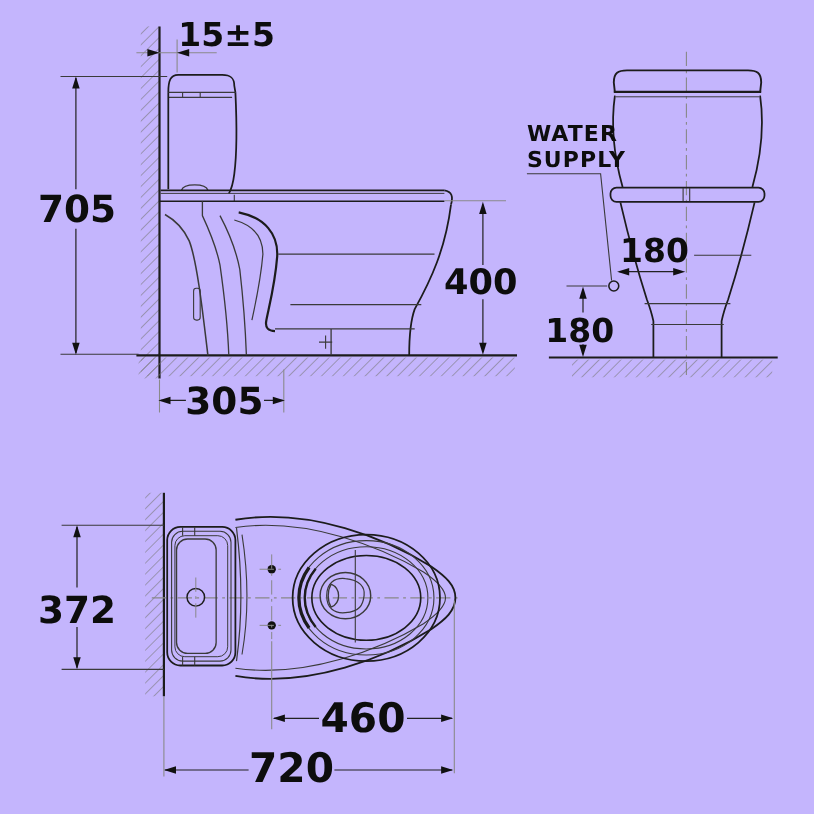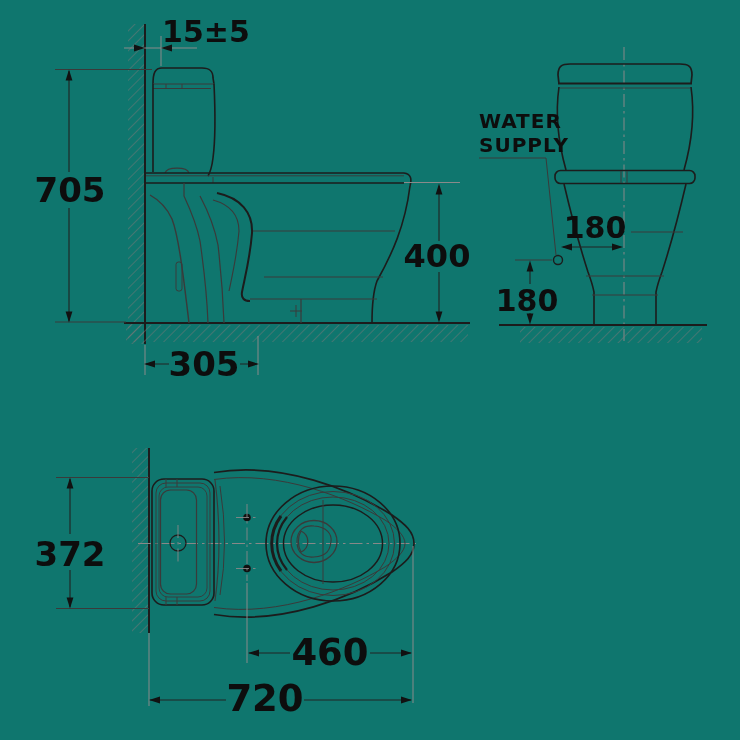--- a/index.html
+++ b/index.html
@@ -1,16 +1,16 @@
 <!DOCTYPE html>
 <html><head>
 <meta charset="utf-8">
 <style>
   html,body{margin:0;padding:0;background:#ffffff;}
-  .sheet{width:740px;height:740px;background:#0f766e;position:relative;overflow:hidden;}
+  .sheet{width:740px;height:740px;background:#c4b5fd;position:relative;overflow:hidden;}
   svg{display:block;}
   text{font-family:"DejaVu Sans","Liberation Sans",sans-serif;font-weight:bold;fill:#0d0d0d;}
   .dim-lg{font-size:34px;}
   .dim-xl{font-size:37px;}
   .dim-md{font-size:30px;}
   .lbl{font-size:20px;letter-spacing:1px;}
   .ln{stroke:#1c1c1c;fill:none;}
   .thin{stroke:#3a3a3a;fill:none;}
   .ext{stroke:#8a8a8a;fill:none;}
   .cl{stroke:#888;fill:none;stroke-dasharray:13 4 2.5 4;}

